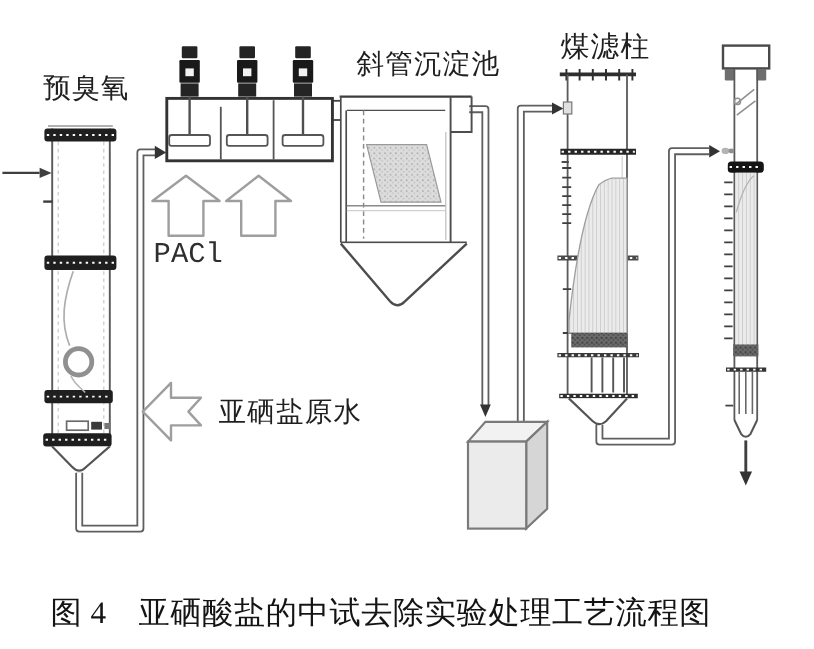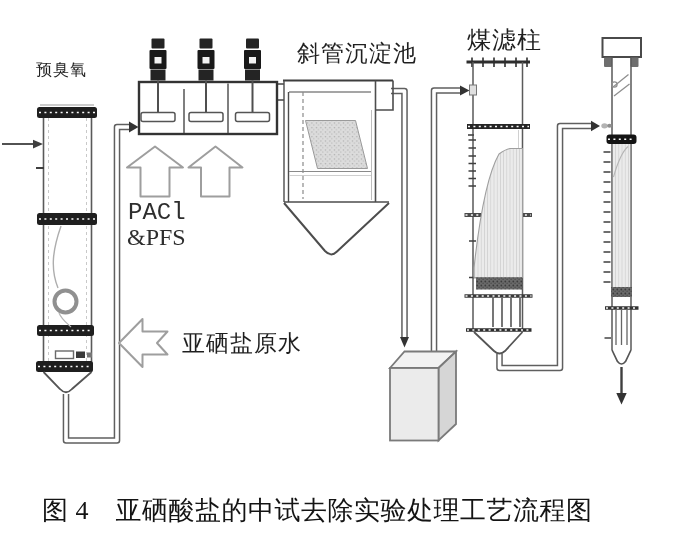--- a/index.html
+++ b/index.html
@@ -186,21 +186,20 @@
     <path d="M605,308 H638.5" stroke="#333" stroke-width="3.6"></path>
     <path class="boltdash" d="M606,308 H637.5"></path>
     <path d="M616,310 V345 M621.5,310 V345 M627,310 V345" stroke="#666" stroke-width="1.3"></path>
     <path d="M604.5,338 H611" stroke="#444" stroke-width="1.5"></path>
     <path d="M612,350 L617.5,361.5 Q621.5,366.5 625.5,361.5 L631,350" fill="#fff" stroke="#555" stroke-width="1.7"></path>
     <path d="M621.5,367 V394" stroke="#3f3f3f" stroke-width="2.4"></path>
     <polygon points="616.3,393 626.7,393 621.5,404.5" fill="#333"></polygon>
   </g>
 </svg>
 
-<div class="lbl cjk" style="left:36px;top:61px;font-size:16px;text-align:right;">预臭氧</div>
+<div class="lbl cjk" style="left:36px;top:61px;font-size:23px;text-align:right;">预臭氧</div>
 <div class="lbl cjk" style="left:297px;top:41px;font-size:23px;font-family:Liberation Serif, serif;">斜管沉淀池</div>
 <div class="lbl cjk" style="left:467px;top:27px;font-size:24px;">煤滤柱</div>
 <div class="lbl chem" style="left:128px;top:200px;font-family:Liberation Mono, monospace;">PACl</div>
-<div class="lbl chem" style="left:127px;top:224px;">&amp;PFS</div>
 <div class="lbl cjk" style="left:182px;top:331px;font-size:23px;text-align:center;">亚硒盐原水</div>
 <div class="lbl caption" style="left:42px;top:497px;">图 4　亚硒酸盐的中试去除实验处理工艺流程图</div>
 
 </div>
 
 </body></html>

